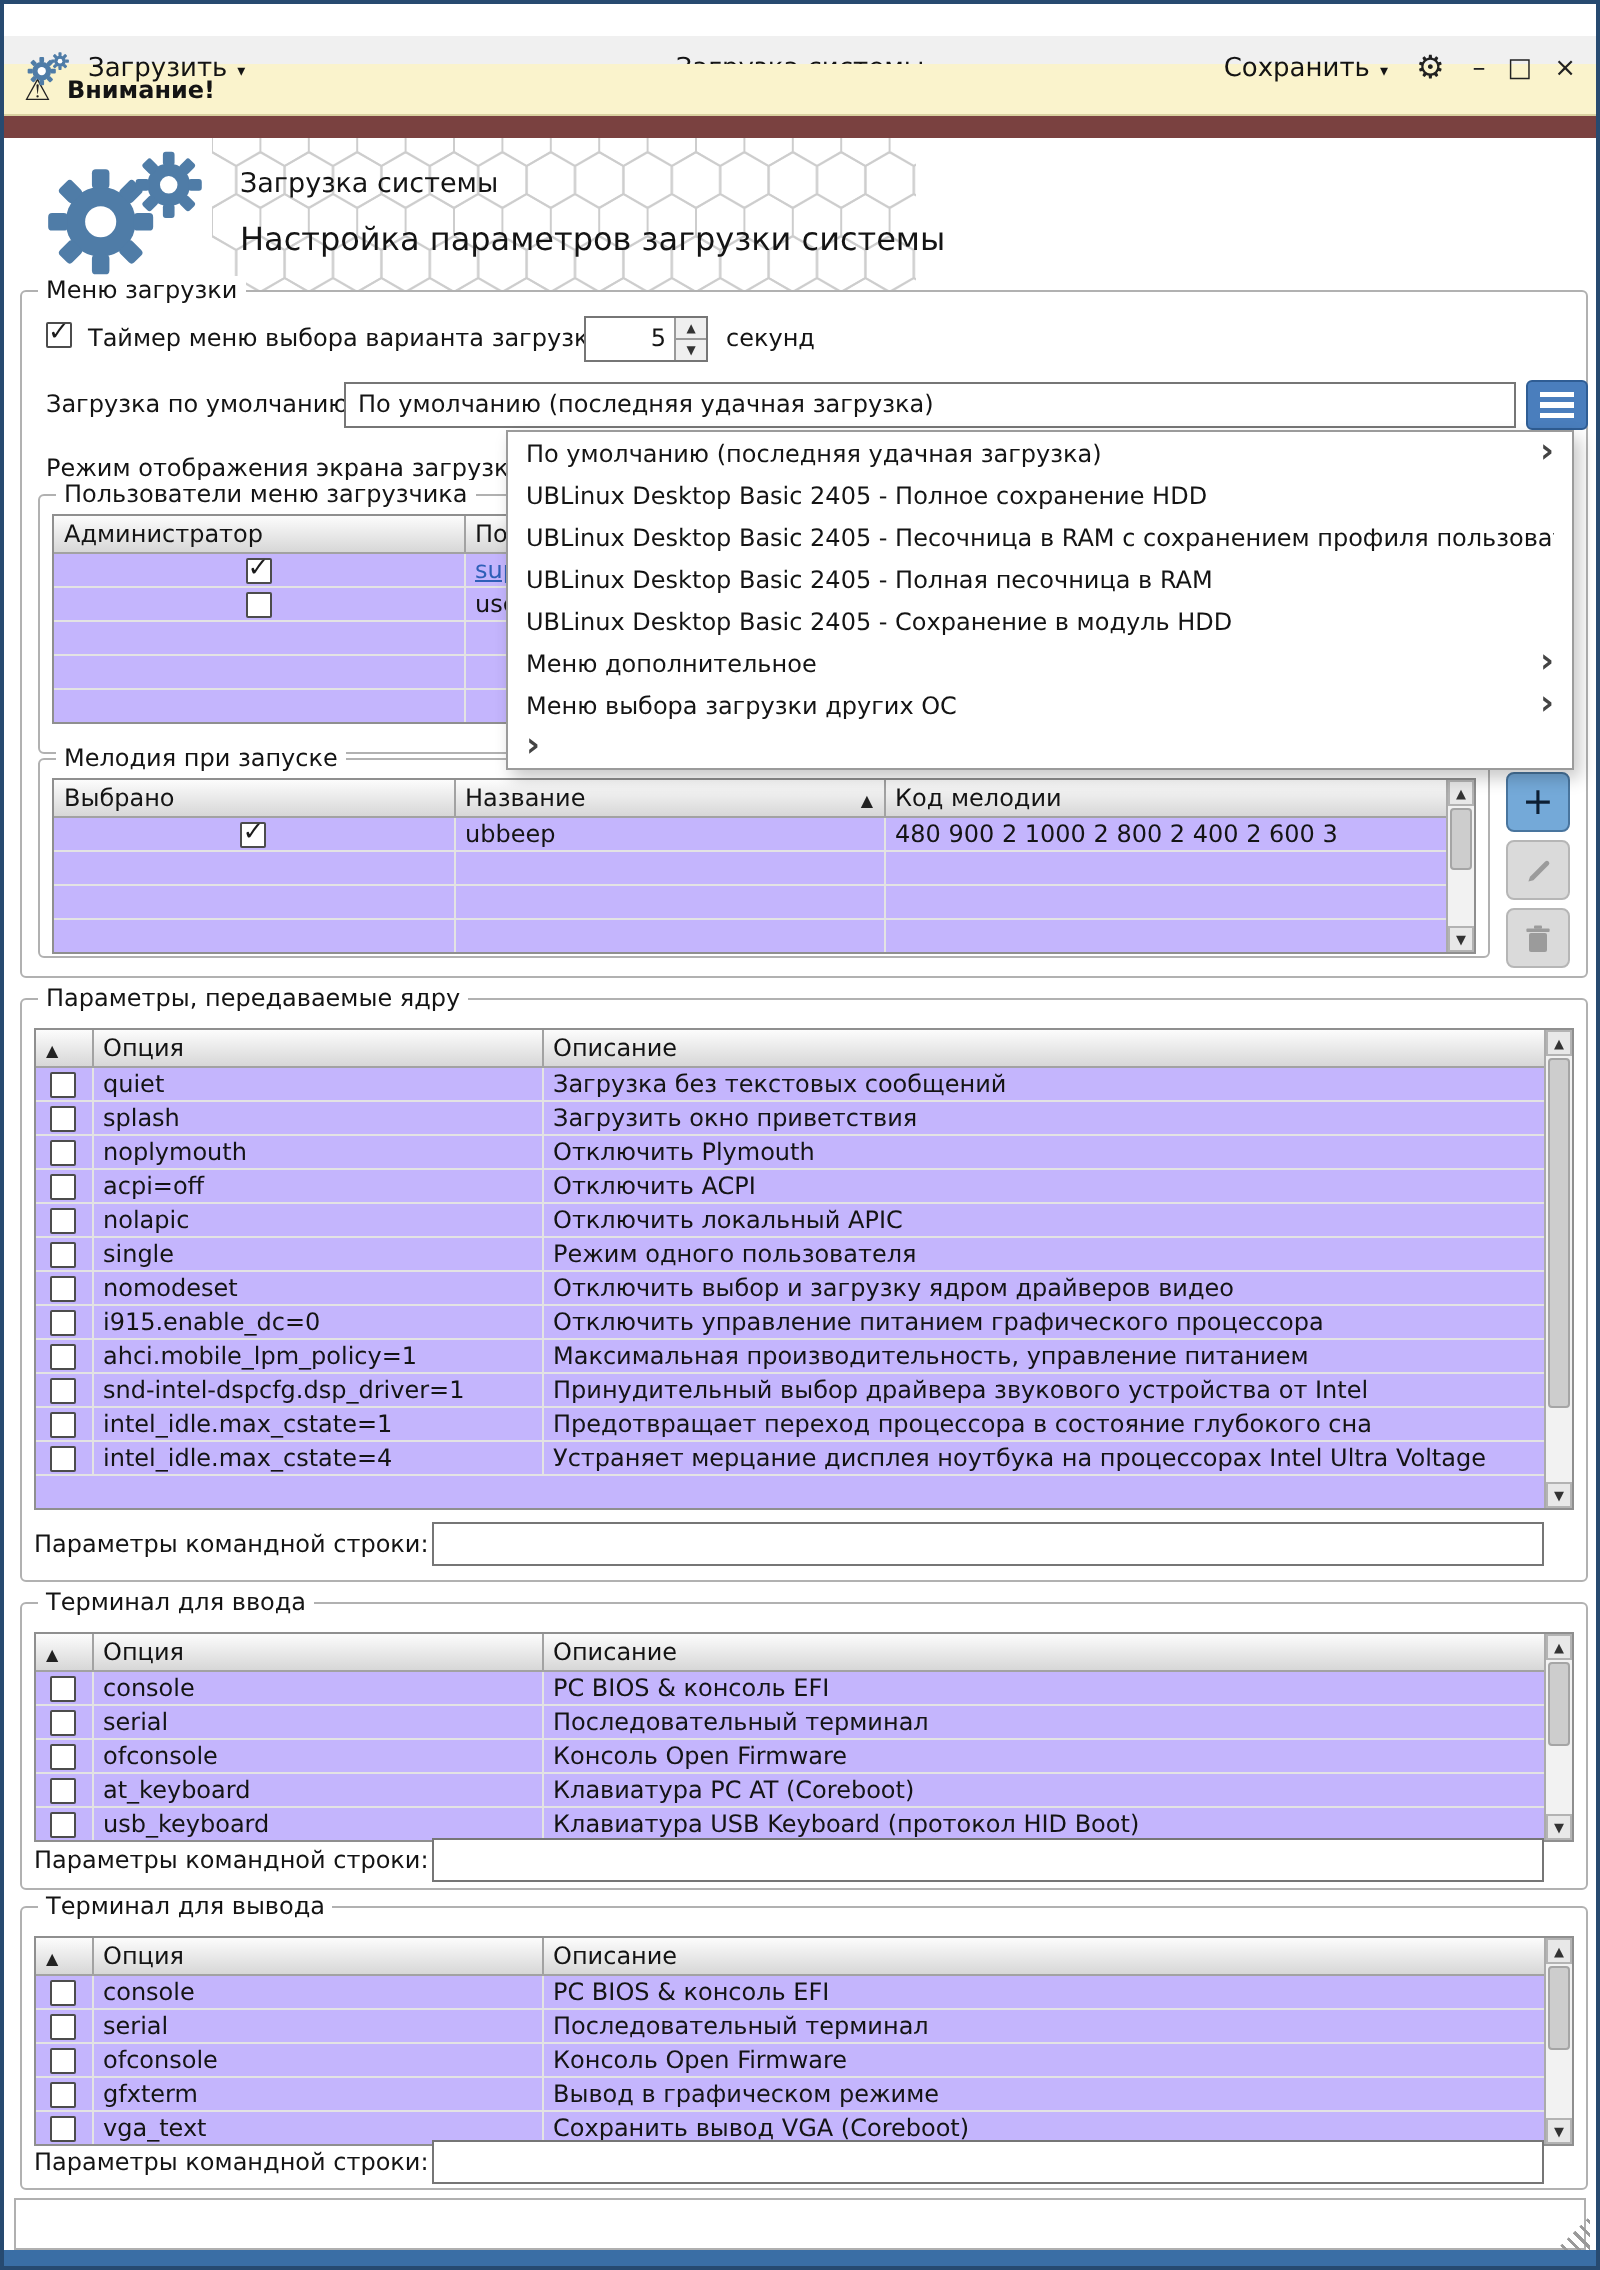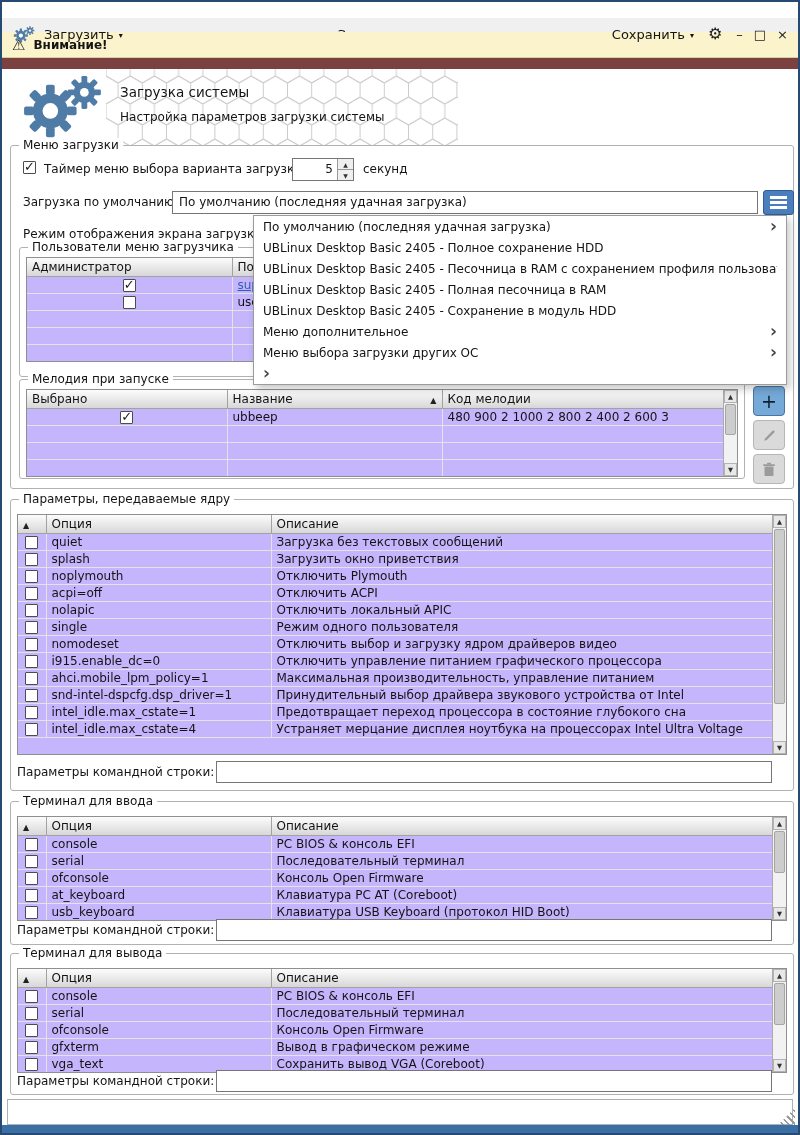--- a/index.html
+++ b/index.html
@@ -24,21 +24,21 @@
   .warnbar{position:absolute;left:0;top:30px;width:100%;height:26px;background:var(--warning-bg);border-bottom:1px solid #d9d0a0;display:flex;align-items:center;gap:8px;padding:0 10px;}
   .warn-icon{font-size:15px;color:#222;}
   .warn-text{font-weight:bold;}
   .redband{position:absolute;left:0;top:56px;width:100%;height:11px;background:var(--separator);}
 
   
   .header{position:absolute;left:0;top:67px;width:100%;height:76px;background:#fff;overflow:hidden;}
   .hexes{position:absolute;left:104px;top:0;}
   .logo{position:absolute;left:14px;top:3px;}
   .h-title{position:absolute;left:118px;top:15px;font-size:13.5px;}
-  .h-sub{position:absolute;left:118px;top:41px;font-size:12px;}
+  .h-sub{position:absolute;left:118px;top:41px;font-size:16px;}
 
   
   .group{position:absolute;border:1px solid #b1b1b1;border-radius:3px;background:#fff;}
   .legend{position:absolute;top:-8px;left:8px;background:#fff;padding:0 4px;white-space:nowrap;}
   .row-label{position:absolute;white-space:nowrap;}
 
   
   .cb{display:inline-block;width:13px;height:13px;border:1px solid #4c4c4c;border-radius:1px;background:#fff;position:relative;vertical-align:middle;flex:none;}
   .cb.on::after{content:"✓";position:absolute;left:0;top:-2px;font-size:13px;font-weight:bold;color:#1a1a1a;line-height:13px;}
   .spin{position:absolute;width:62px;height:23px;border:1px solid #767676;background:#fff;display:flex;}

